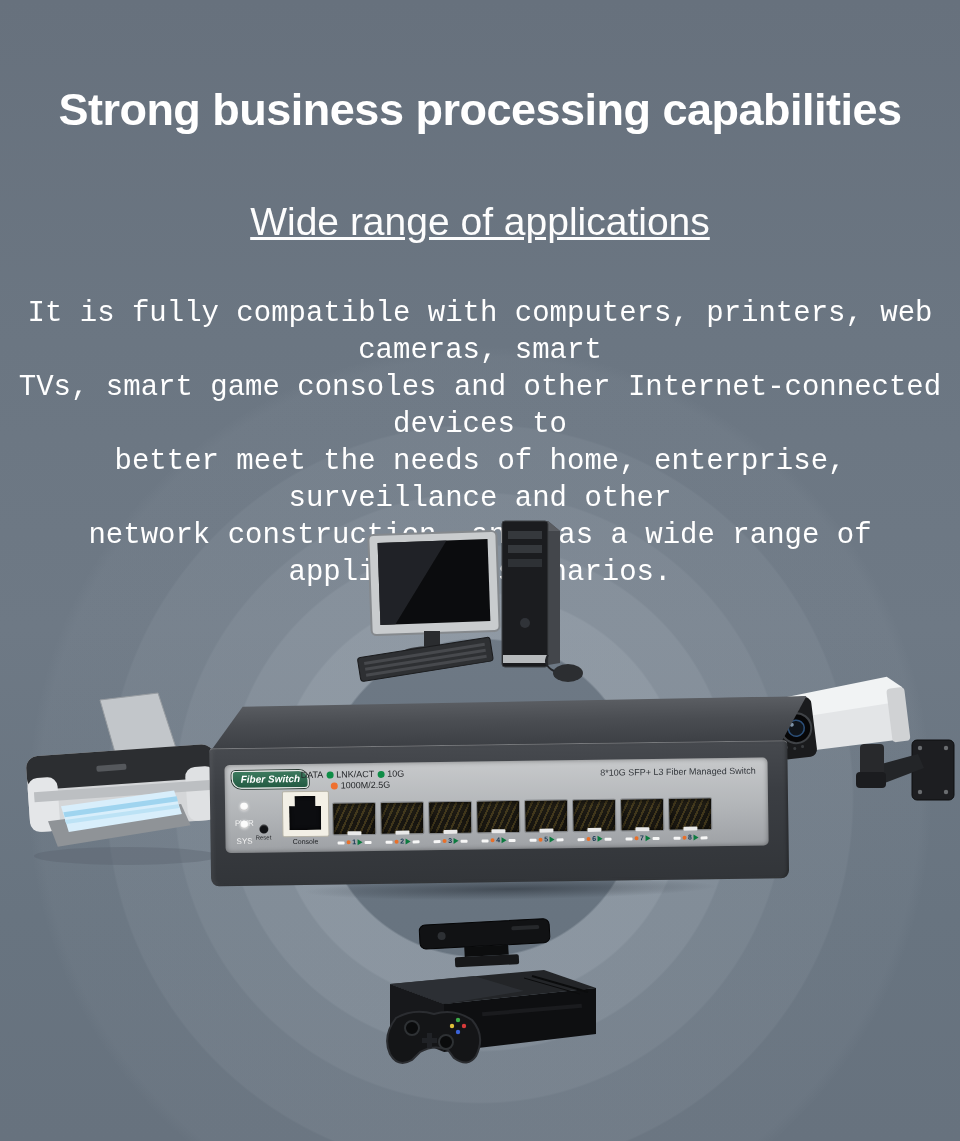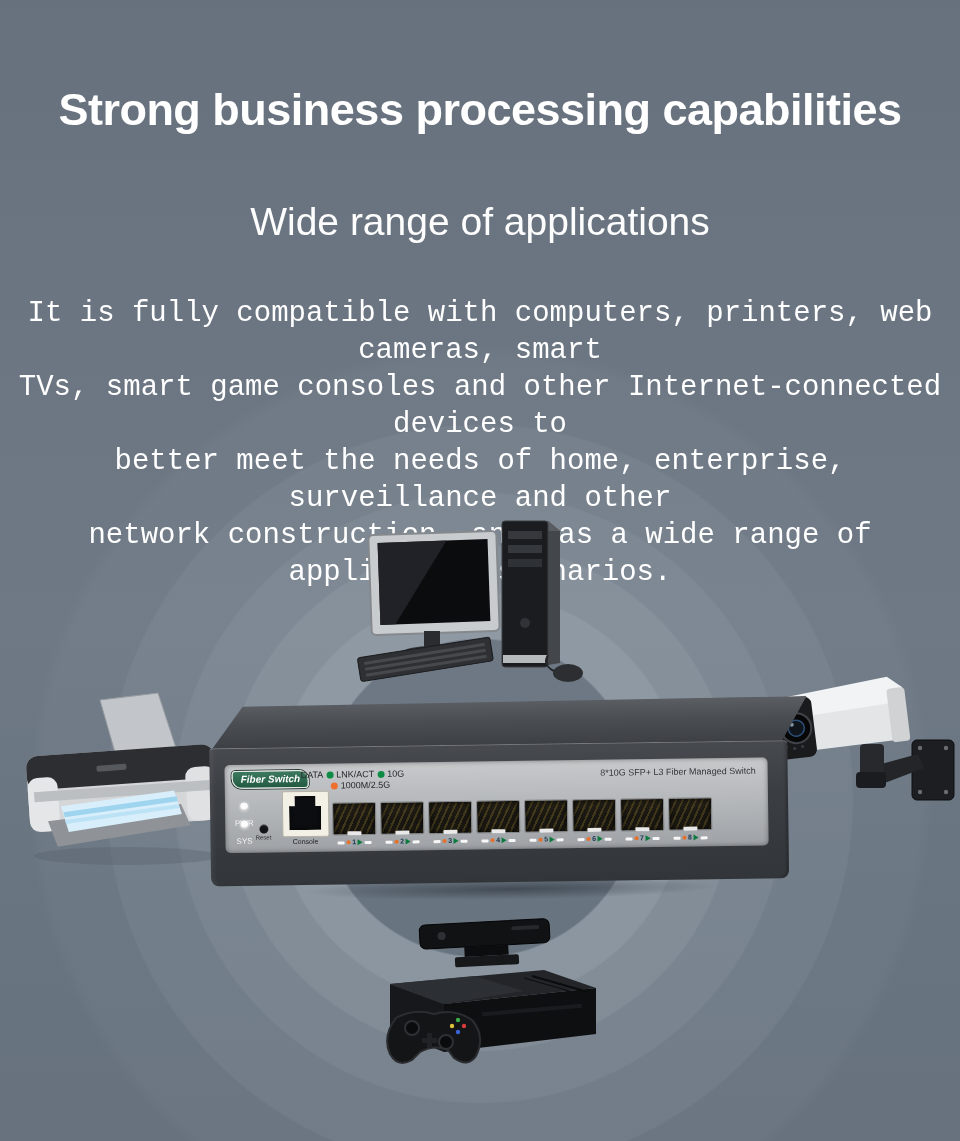--- a/index.html
+++ b/index.html
@@ -19,21 +19,21 @@
       rgba(208,216,224,0.10) 306px 372px,
       rgba(208,216,224,0.04) 374px 440px,
       rgba(208,216,224,0) 452px);
   }
   .title{
     position:absolute;top:84px;left:0;width:100%;text-align:center;
     color:#ffffff;font-size:45px;font-weight:bold;letter-spacing:-0.5px;margin:0;
   }
   .subtitle{
     position:absolute;top:200px;left:0;width:100%;text-align:center;
-    color:#fdfdfd;font-size:39px;font-weight:400;margin:0;
+    color:#fdfdfd;font-size:39px;font-weight:400;margin:0;text-decoration:underline;
   }
   .desc{
     position:absolute;top:295px;left:12px;width:936px;text-align:center;
     color:#ffffff;font-size:29px;line-height:37px;white-space:pre-line;margin:0;font-family:Liberation Mono, monospace;
   }
 
   
   .switch{position:absolute;left:210px;top:700px;width:612px;height:200px;transform:rotate(-0.8deg);}
   .sw-top{
     position:absolute;left:0;top:0;width:604px;height:46px;

